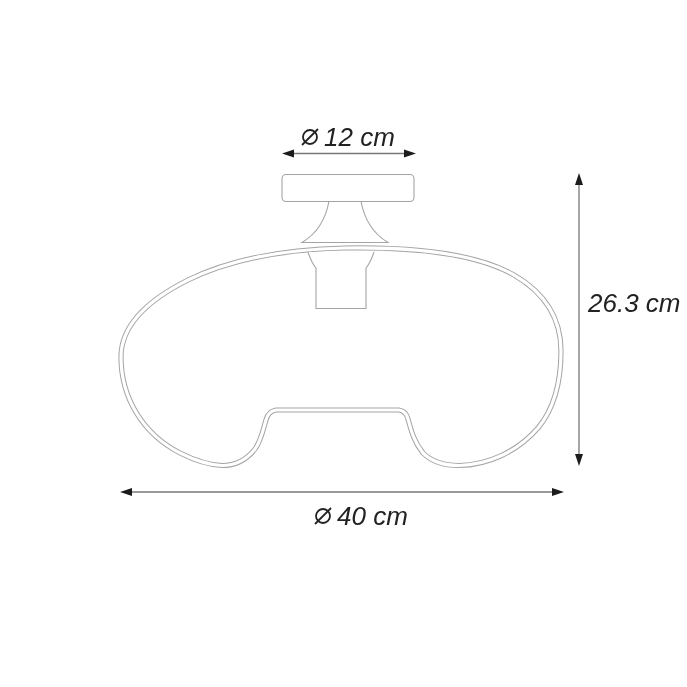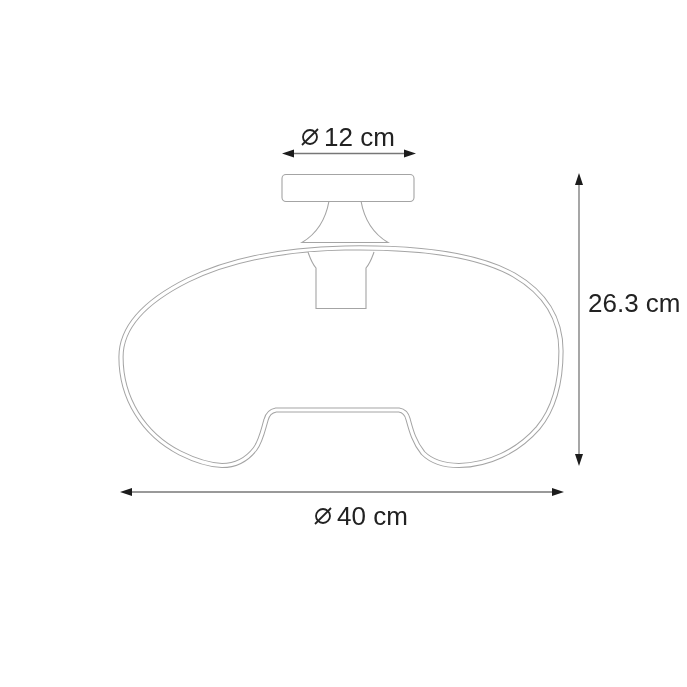--- a/index.html
+++ b/index.html
@@ -6,20 +6,21 @@
     margin: 0;
     padding: 0;
     background: #ffffff;
   }
   .stage {
     position: relative;
     width: 687px;
     height: 687px;
     background: #ffffff;
     overflow: hidden;
+    font-style: italic;
   }
   svg text {
     font-family: "Liberation Sans", sans-serif;
     font-size: 26px;
     fill: #222222;
   }
 </style>
 </head>
 <body>
 

